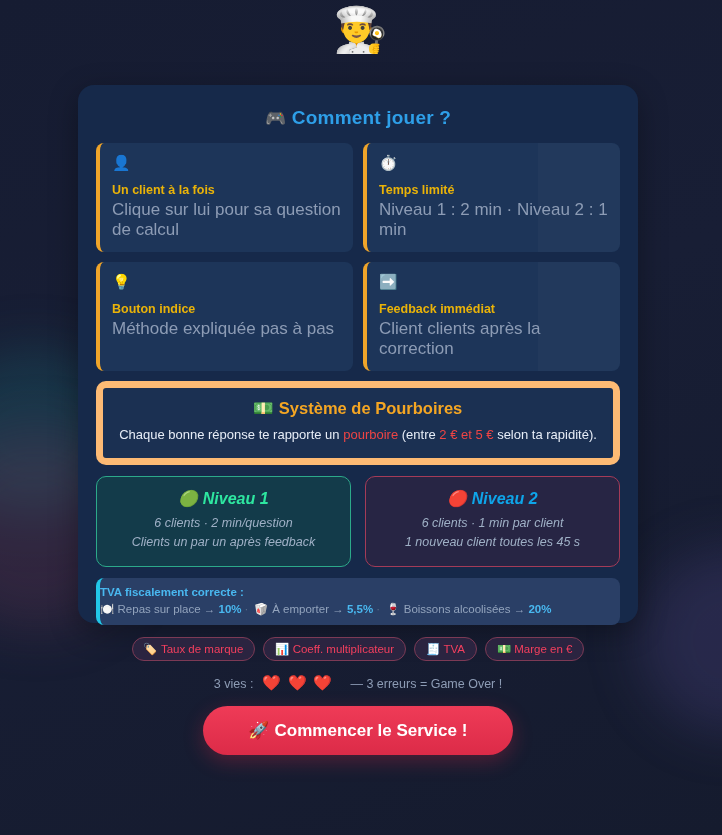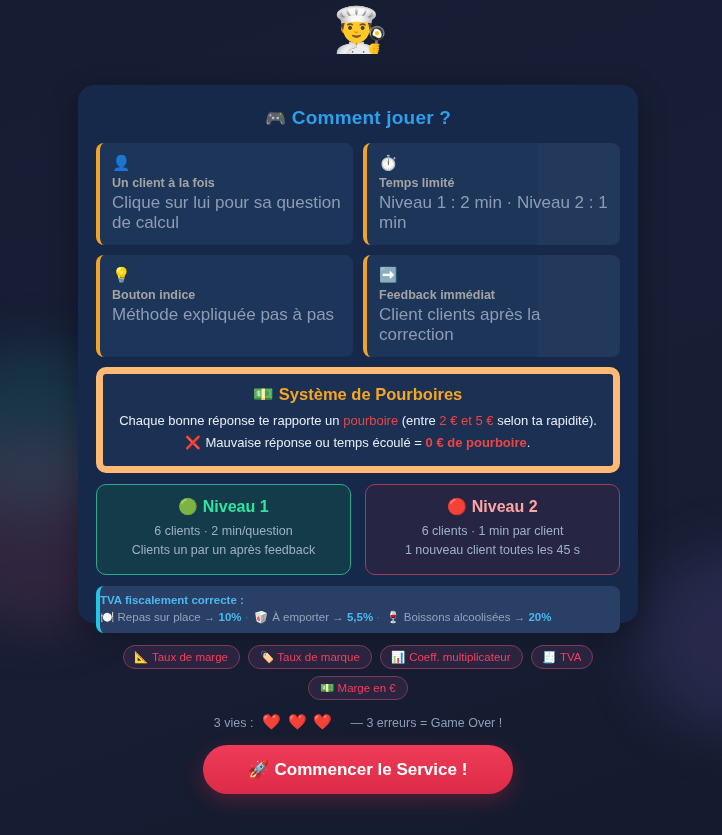--- a/index.html
+++ b/index.html
@@ -65,22 +65,22 @@
     min-height: 76px;
   }
   .feat.alt { background: #1d3559; }
   .feat.alt::after {
     content: "";
     position: absolute; right: 0; top: 0; bottom: 0; width: 82px;
     background: rgba(255,255,255,0.022);
   }
   .feat-ico { font-size: 15px; line-height: 20px; display: block; }
   .feat-h {
-    color: #a3a3a3; font-size: 12.5px; font-weight: bold;
-    margin-top: 3px; position: relative; z-index: 2;
+    color: #eab308; font-size: 12.5px; font-weight: bold;
+    margin-top: 10px; position: relative; z-index: 2;
   }
   .feat-p {
     color: #8d9cb5; font-size: 17px; margin-top: 3px;
     position: relative; z-index: 2;
   }
 
   
   .tips {
     margin-top: 10px;
     background: #1b3052;
@@ -98,27 +98,28 @@
   .tips-line.small { margin-top: 2px; }
   .g { color: #ef4444; font-weight: normal; }
   .v { color: #a78bfa; font-weight: bold; }
   .r { color: #f43f5e; font-weight: bold; }
   .rr { color: #ef4444; font-weight: bold; }
 
   
   .levels {
     display: grid; grid-template-columns: 1fr 1fr; gap: 14px;
     margin-top: 11px;
+    font-style: italic;
   }
   .lvl { border-radius: 10px; padding: 12px 10px 14px 10px; text-align: center; }
   .lvl1 { background: #133b4a; border: 1px solid #2ca98a; }
   .lvl2 { background: #272544; border: 1px solid #a43b58; }
   .lvl-h { font-size: 16px; font-weight: bold; margin-bottom: 6px; }
   .lvl1 .lvl-h { color: #2ee6a0; }
-  .lvl2 .lvl-h { color: #fca5a5; }
+  .lvl2 .lvl-h { color: #0ea5e9; }
   .lvl-p { color: #9fb0c6; font-size: 12.5px; line-height: 19px; }
 
   
   .tva {
     margin-top: 11px;
     background: #2a3f66;
     border-left: 4px solid #22c7e8;
     border-radius: 8px;
     padding: 8px 12px 9px 0;
   }
@@ -207,23 +208,20 @@
     </div>
 
     <div class="tips">
       <div class="tips-h">
         <span>💵</span>
         <span>Système de Pourboires</span>
       </div>
       <div class="tips-line">
         <span>Chaque bonne réponse te rapporte un </span><span class="g">pourboire</span><span> (entre </span><span class="g">2 € et 5 €</span><span> selon ta rapidité).</span>
       </div>
-      <div class="tips-line small">
-        <span>❌</span><span> Mauvaise réponse ou temps écoulé = </span><span class="rr">0 € de pourboire</span><span>.</span>
-      </div>
     </div>
 
     <div class="levels">
       <div class="lvl lvl1">
         <div class="lvl-h">
           <span>🟢</span>
           <span>Niveau 1</span>
         </div>
         <div class="lvl-p">6 clients · 2 min/question</div>
         <div class="lvl-p">Clients un par un après feedback</div>
@@ -244,21 +242,20 @@
         <span>🍽️</span>
         <span>Repas sur place → </span><b>10%</b><span class="dot-sep">·</span>
         <span>🥡</span>
         <span>À emporter → </span><b>5,5%</b><span class="dot-sep">·</span>
         <span>🍷</span>
         <span>Boissons alcoolisées → </span><b>20%</b>
       </div>
     </div>
 
     <div class="badges">
-      <span class="badge"><span class="bico">📐</span><span>Taux de marge</span></span>
       <span class="badge"><span class="bico">🏷️</span><span>Taux de marque</span></span>
       <span class="badge"><span class="bico">📊</span><span>Coeff. multiplicateur</span></span>
       <span class="badge"><span class="bico">🧾</span><span>TVA</span></span>
       <span class="badge"><span class="bico">💵</span><span>Marge en €</span></span>
     </div>
 
     <div class="lives">
       <span>3 vies :</span><span class="hearts">❤️❤️❤️</span><span class="tail">— 3 erreurs = Game Over !</span>
     </div>
 

